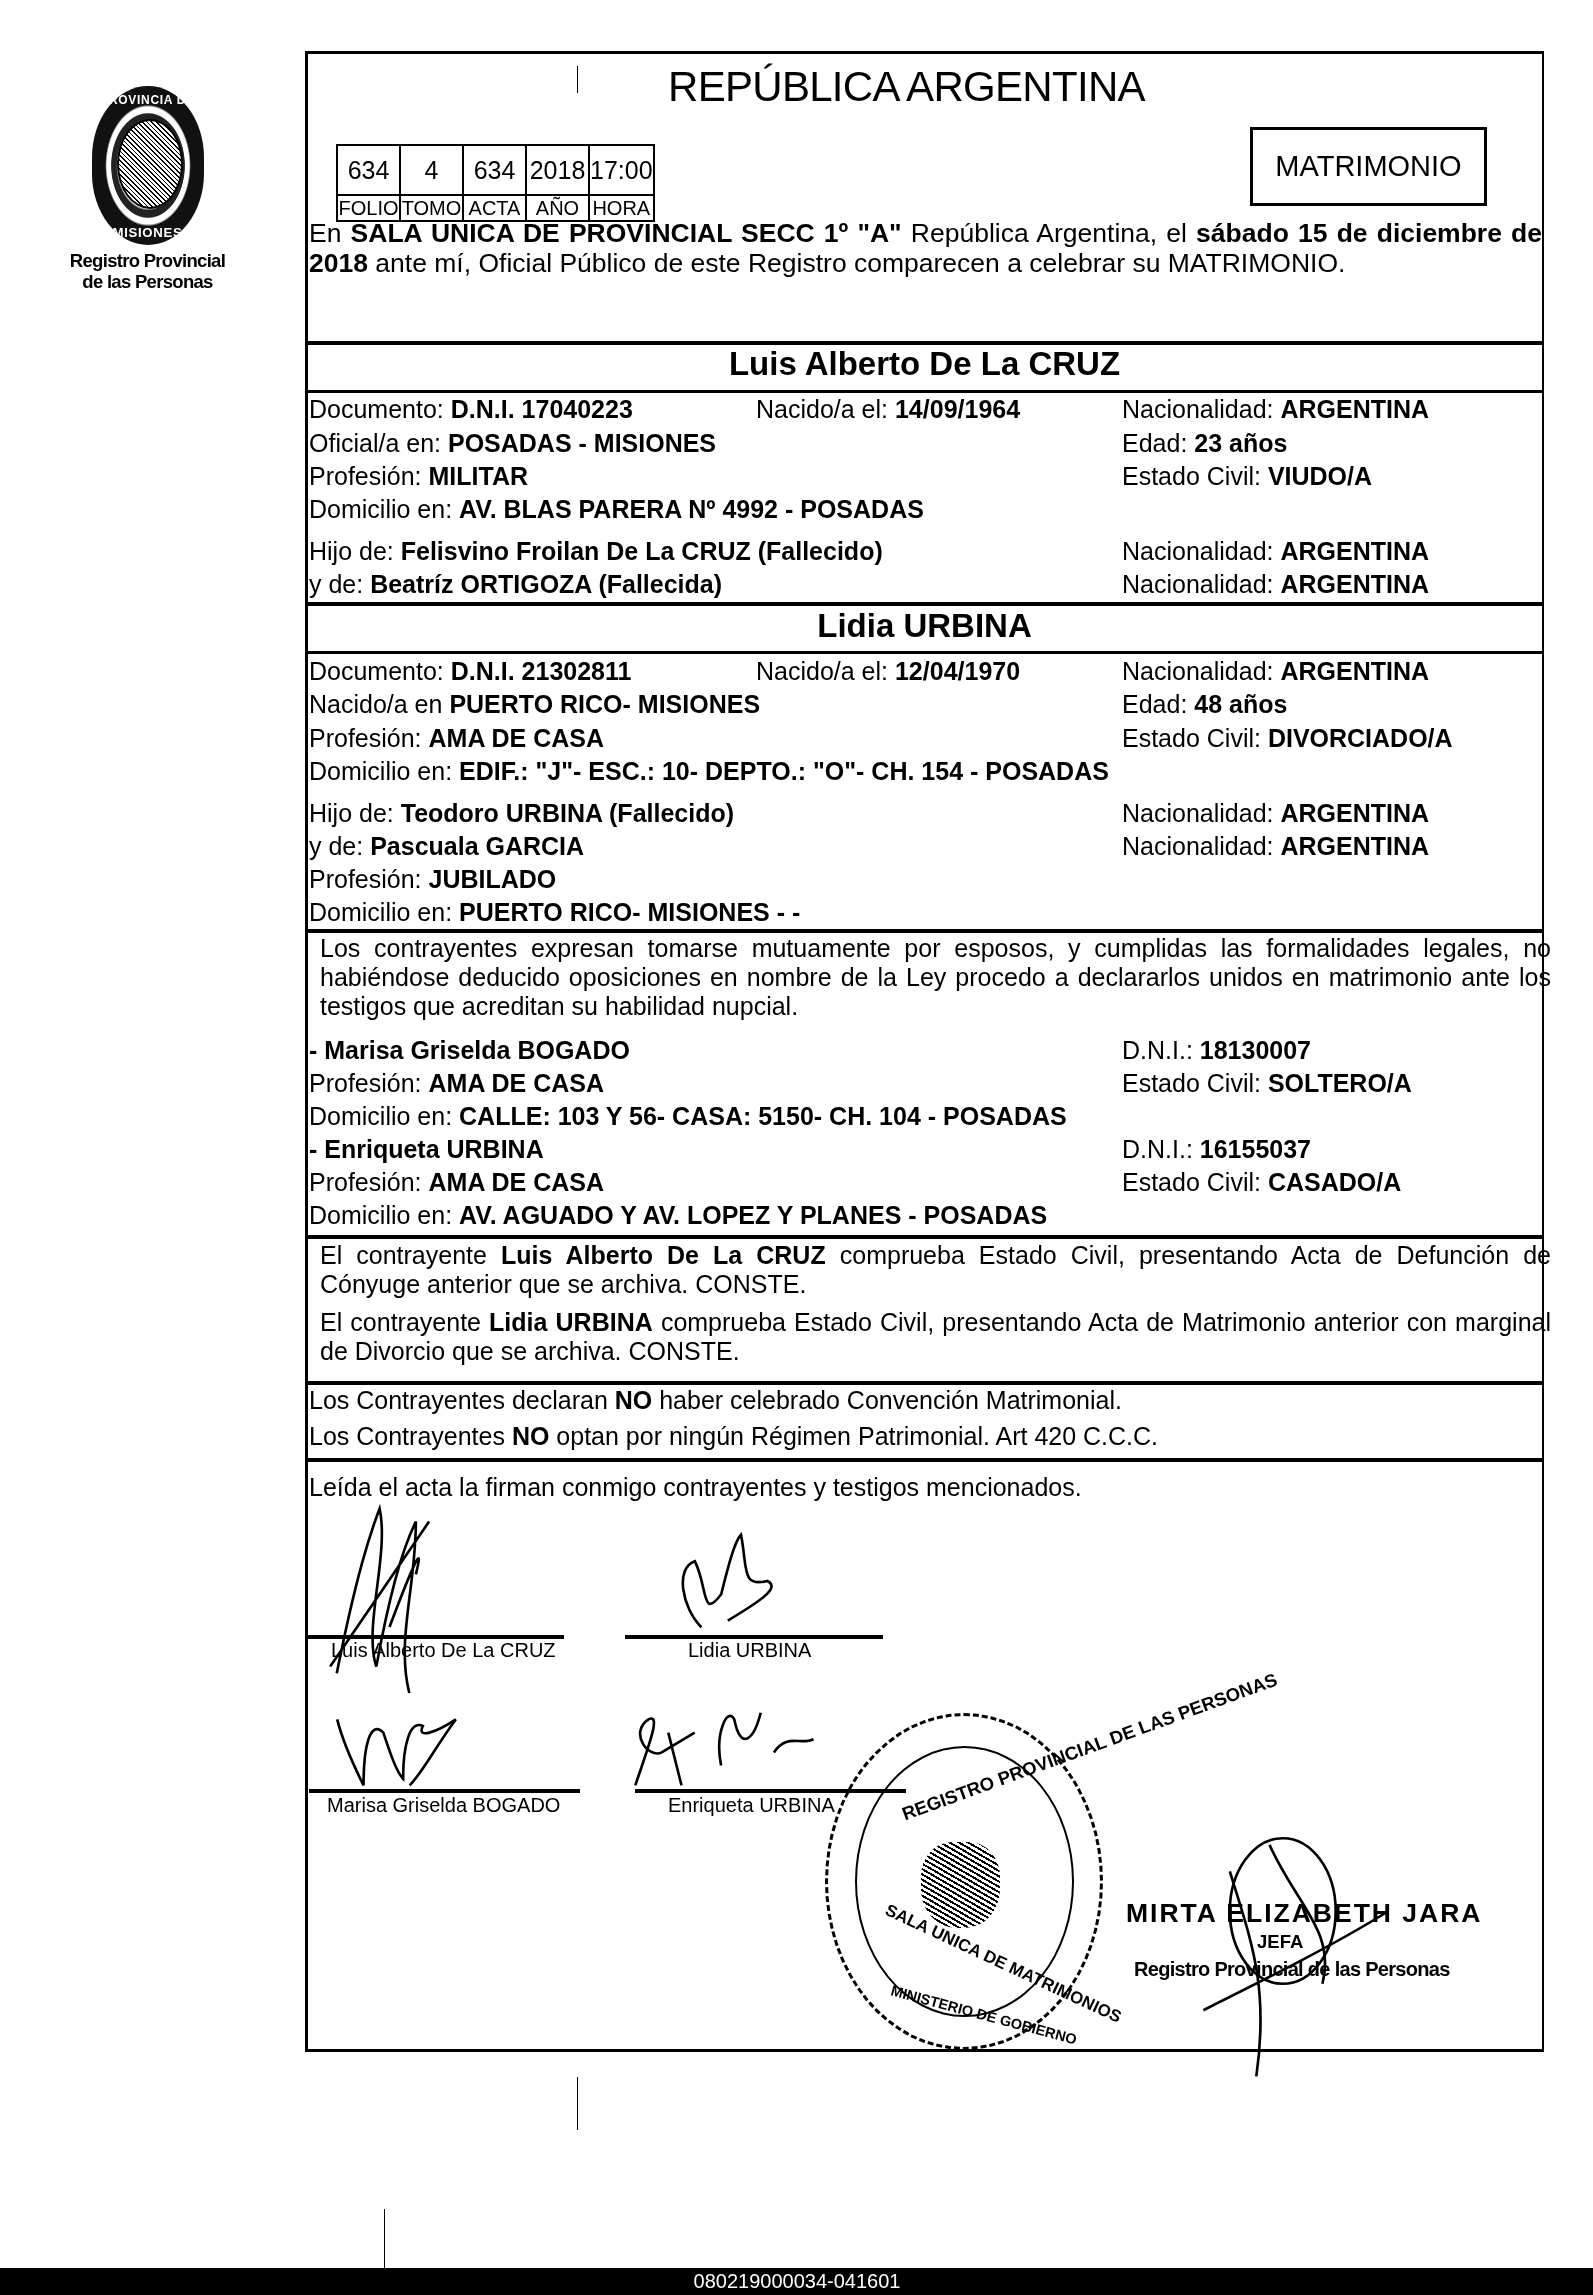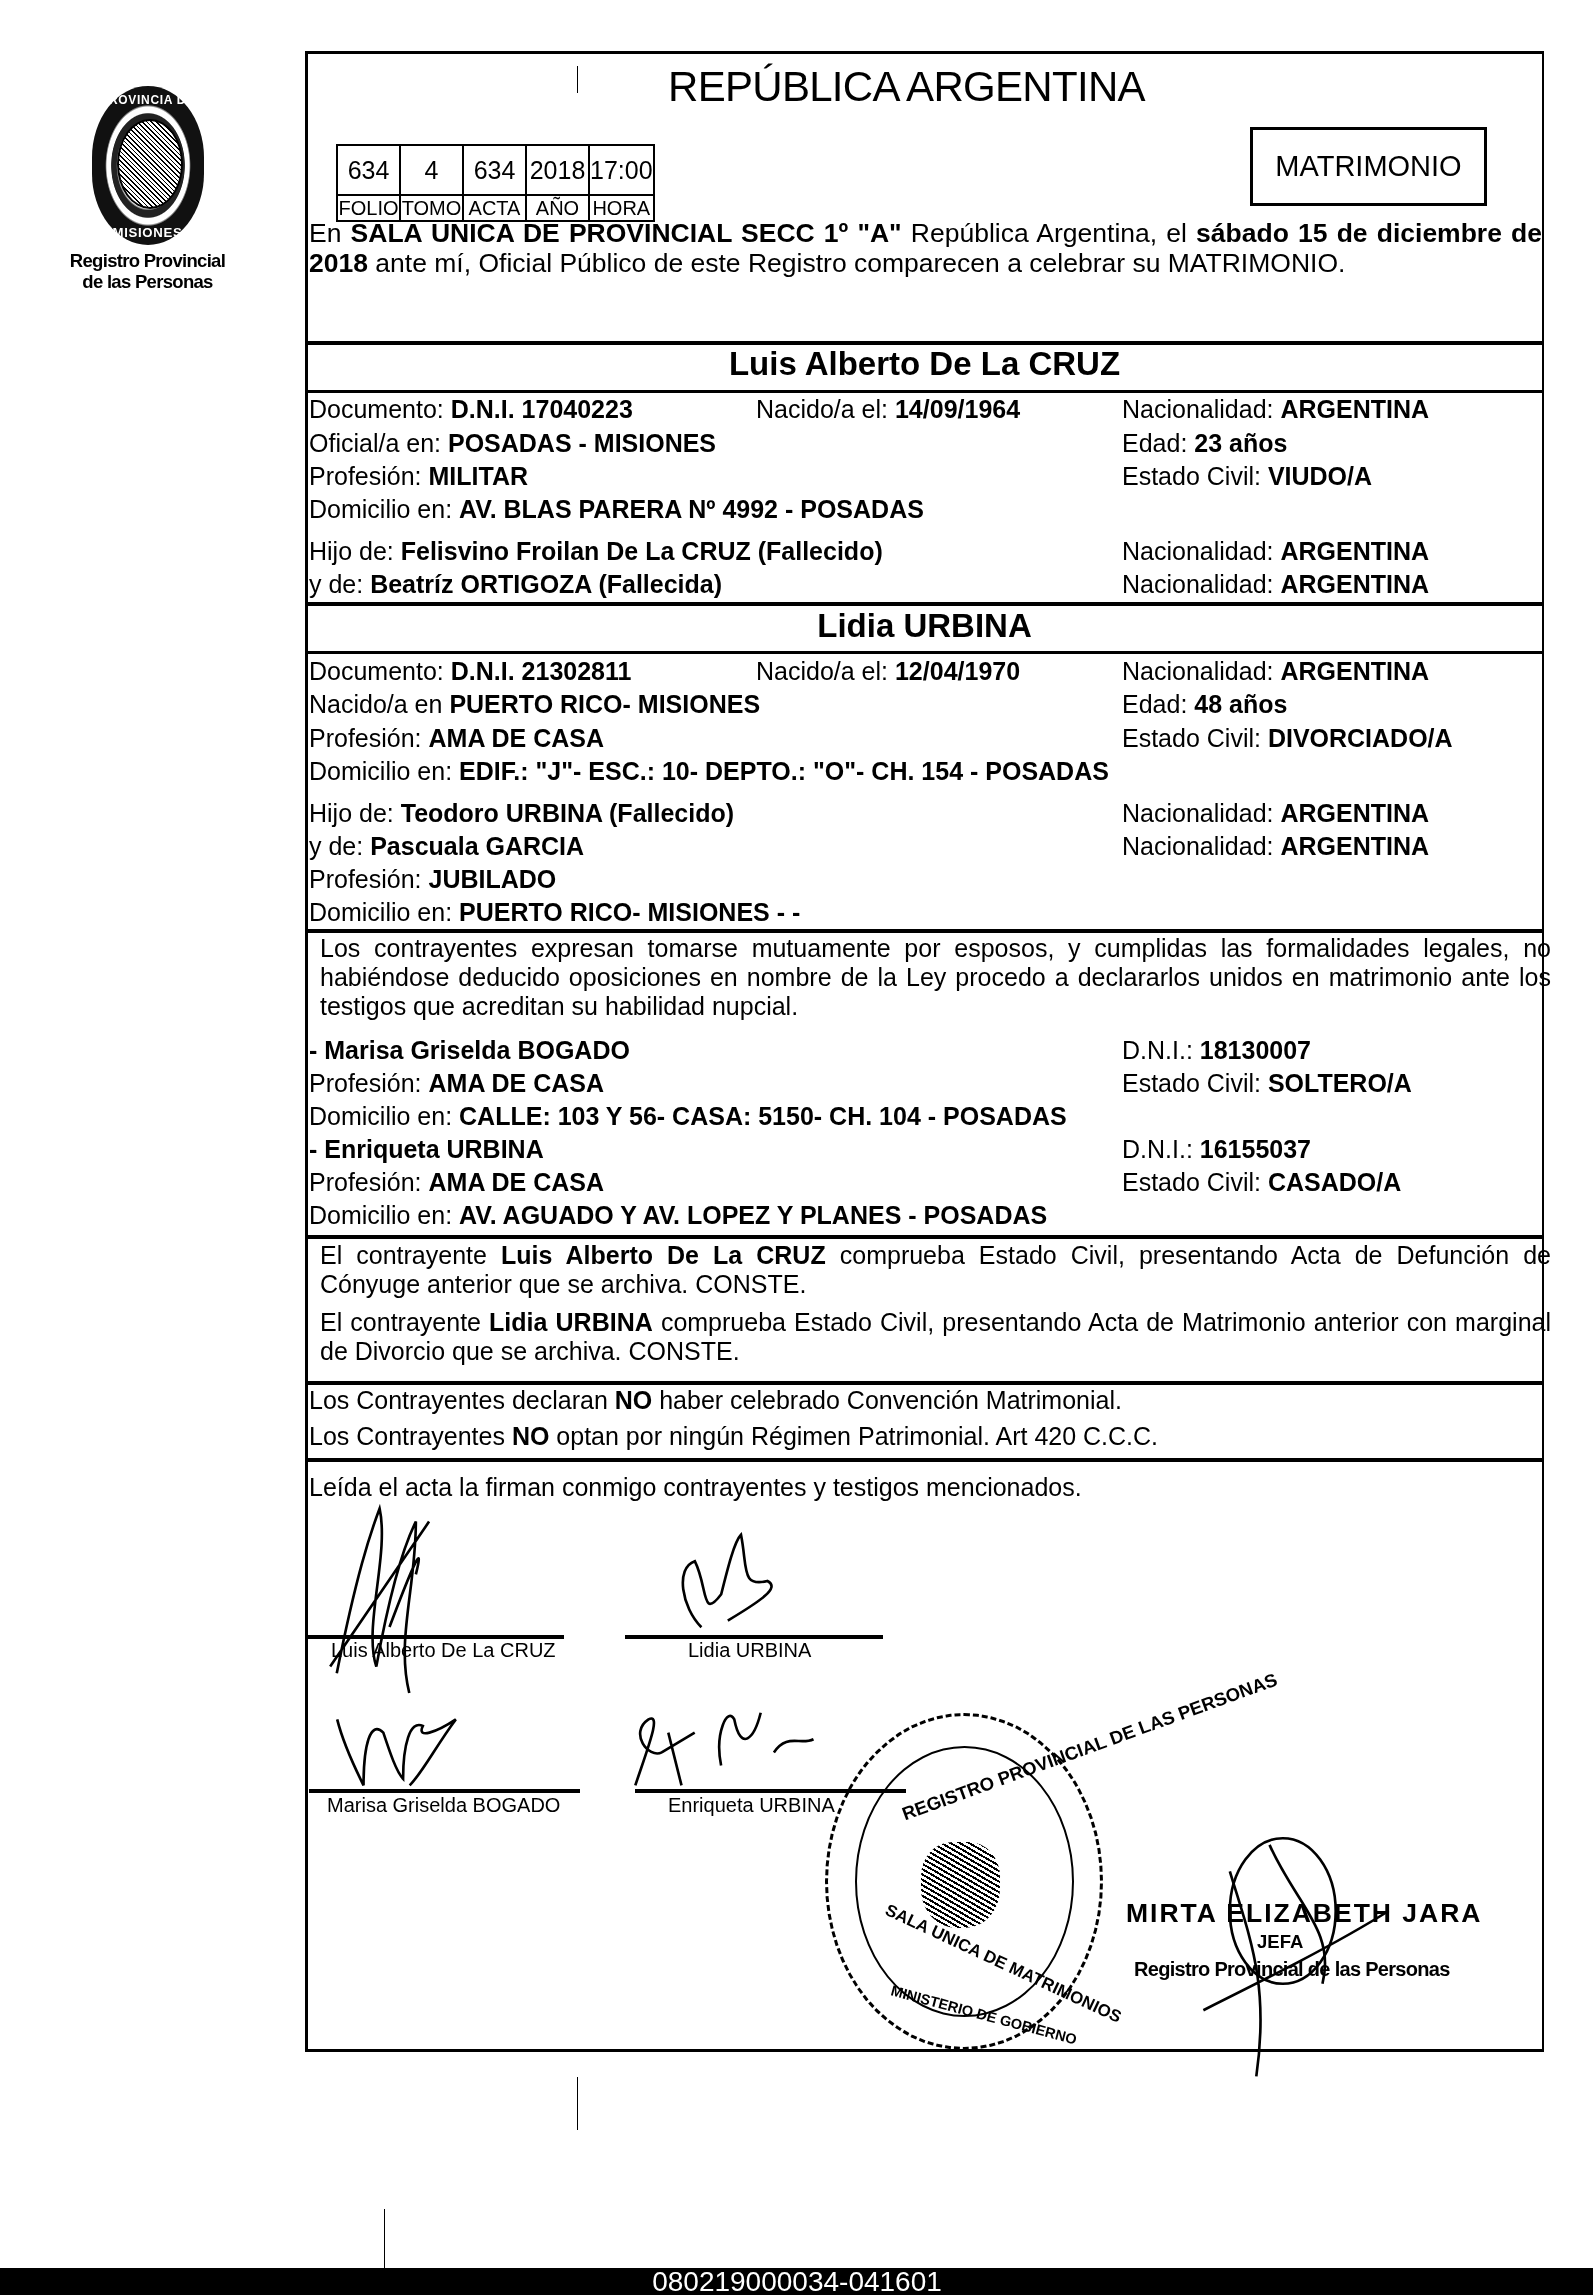--- a/index.html
+++ b/index.html
@@ -52,21 +52,21 @@
   .stamp-ring { position:absolute; left:26.5px; top:30px; right:26.5px; bottom:30px; border:2.6px solid #000; border-radius:50%; }
   .stamp-emblem { position:absolute; left:93px; top:126px; width:79px; height:86px; border-radius:40% 40% 45% 45%;
            background:repeating-linear-gradient(30deg,#000 0 2px,#fff 2px 4.6px); }
   .stamp-text { position:absolute; font-size:20px; font-weight:bold; }
 
   .officer { left:1126px; top:1898px; font-size:26.5px; font-weight:bold; letter-spacing:2px; }
   .officer-sub { left:1134px; top:1958px; font-size:20px; font-weight:bold; letter-spacing:-0.7px; }
   .officer-tag { left:1257px; top:1931px; font-size:18.5px; font-weight:bold; }
 
   .footer { left:0; top:2268px; width:1594px; height:27px; background:#000; color:#fff;
-            text-align:center; font-size:28px; line-height:27px; }
+            text-align:center; font-size:20px; line-height:27px; }
   .tick { position:absolute; width:1.3px; background:#000; }
 </style>
 </head>
 <body>
 
 <div class="abs logo">
   <div class="seal">
     <div class="seal-top">PROVINCIA DE</div>
     <div class="seal-inner"></div>
     <div class="seal-bot">MISIONES</div>

